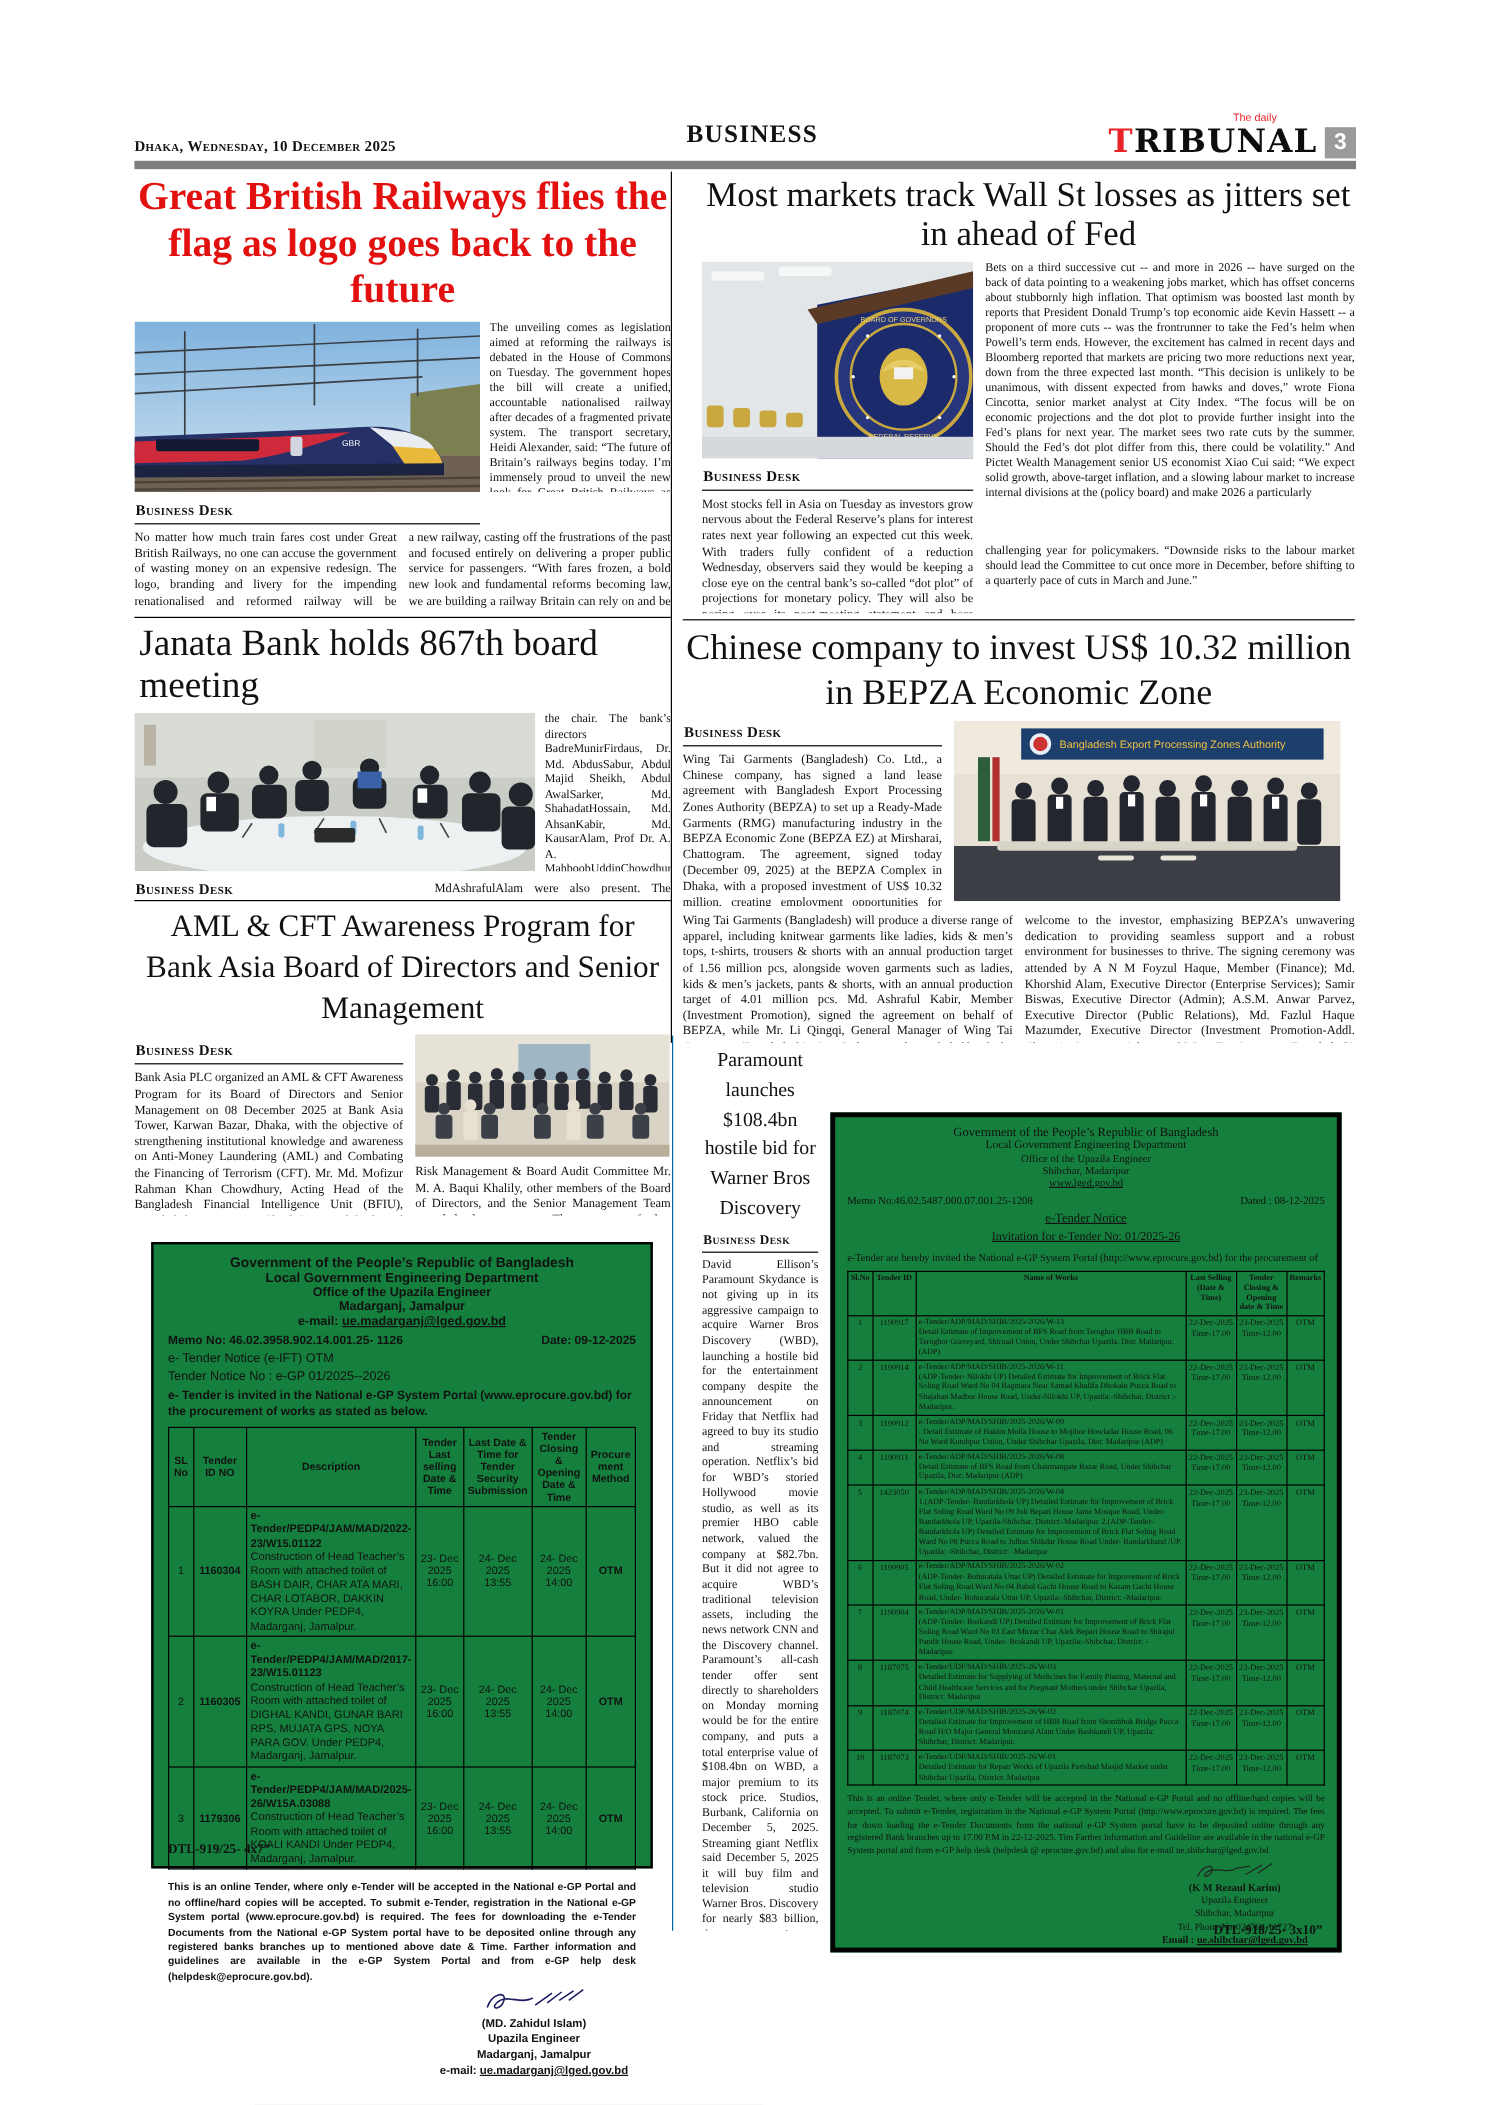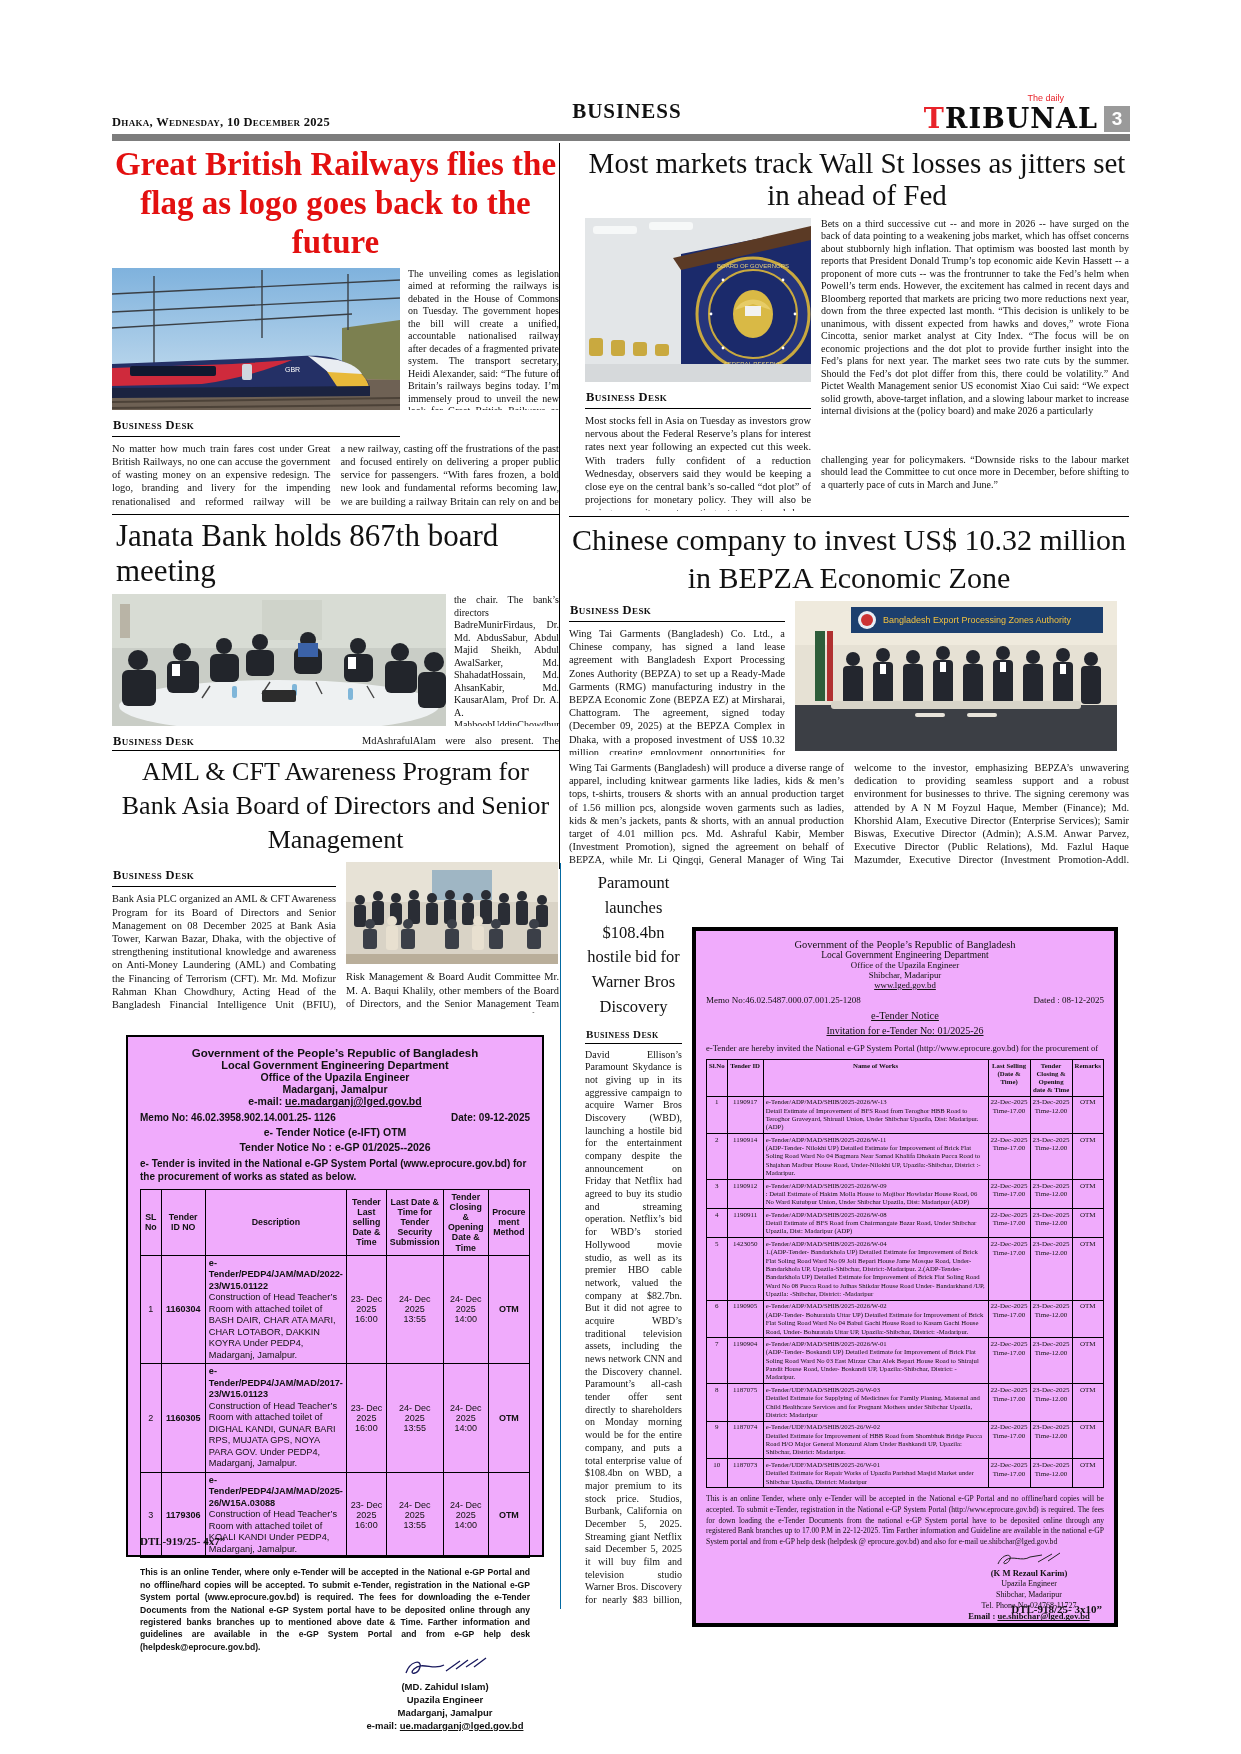--- a/index.html
+++ b/index.html
@@ -53,31 +53,31 @@
 
   
   .bottom-row { display:flex; gap:10px; }
   .paramount { width:122px; flex:none; border-left:1px solid #0369a1; padding-left:24px; margin-left:-9px; margin-top:-6px; }
   .hl-para { font-size:16.5px; text-align:center; line-height:1.5; margin-top:8px; }
   .paramount .desk { font-size:11px; }
   .paramount .bt { font-size:10px; }
 
   
   .tender-left-wrap { padding:22px 2px 0 14px; }
-  .tbox { border:2.5px solid #000; background:#f0abfc; }
+  .tbox { border:2.5px solid #000; background:#15803d; }
   .tbox-l { width:418px; height:522px; font-family:"Liberation Sans",sans-serif; padding:10px 12px 6px 12px; position:relative; }
   .tbox-r { width:426px; height:700px; font-family:"Liberation Serif",serif; padding:8px 10px 4px 10px; position:relative; border-width:4px; }
   .tc { text-align:center; }
   .tbox-l .h1 { font-weight:700; font-size:11.5px; }
   .tbox-l .h2 { font-weight:700; font-size:11px; }
   .tbox-l .h3 { font-weight:700; font-size:10.5px; }
   .u { text-decoration:underline; }
   .b { font-weight:700; }
   .memo-line { display:flex; justify-content:space-between; font-weight:700; font-size:10px; margin-top:5px; }
-  .tbox-l .title { font-weight:700; font-size:10.5px; text-align:center; margin-top:3px; }
+  .tbox-l .title { font-weight:400; font-size:10.5px; text-align:left; margin-top:3px; }
   .tbox-l .intro { font-weight:700; font-size:10px; margin-top:4px; line-height:1.3; }
   table { border-collapse:collapse; width:100%; }
   .tl-table { margin-top:6px; font-size:9px; }
   .tl-table th, .tl-table td { border:1px solid #000; padding:2px 3px; vertical-align:middle; }
   .tl-table th { font-size:8.8px; line-height:1.15; }
   .tl-table td { text-align:center; }
   .tl-table td.desc { text-align:left; font-size:9.2px; line-height:1.25; }
   .pre { white-space:pre-line; }
   .tl-foot { font-weight:700; font-size:8.6px; line-height:1.45; margin-top:8px; text-align:justify; }
   .sig-block { text-align:center; width:170px; margin-left:auto; margin-top:2px; font-size:9.5px; font-weight:700; line-height:1.35; }

